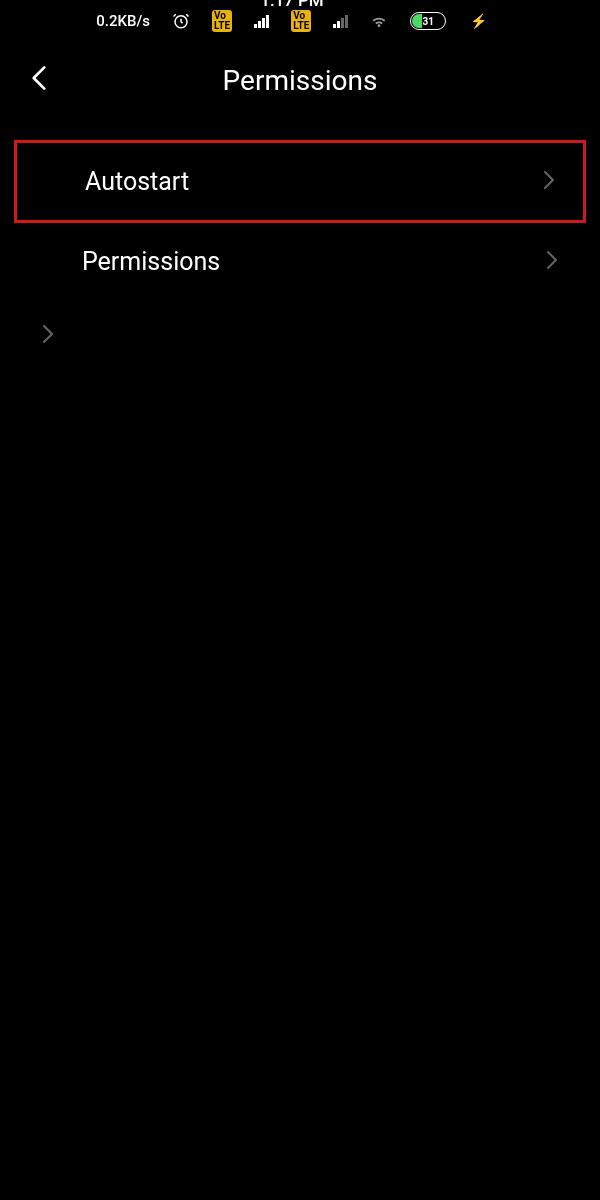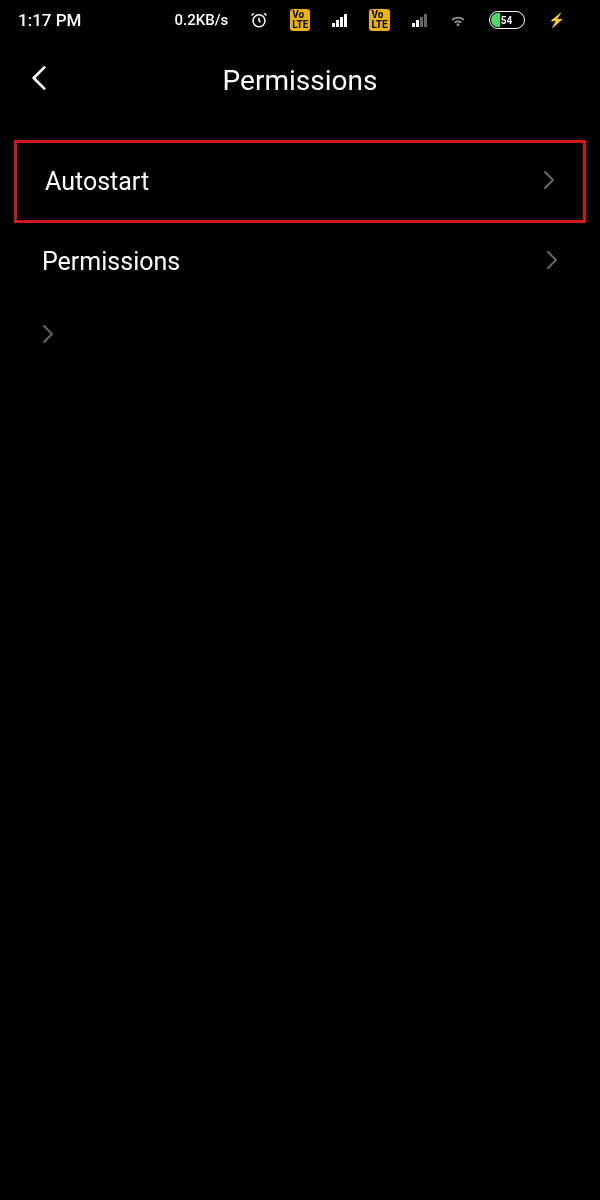--- a/index.html
+++ b/index.html
@@ -10,26 +10,27 @@
     body {
       width: 600px;
       height: 1200px;
       background: #000;
       color: #fff;
       font-family: -apple-system, BlinkMacSystemFont, "Segoe UI", Roboto, sans-serif;
       overflow: hidden;
     }
     .status-bar {
       display: flex;
-      justify-content: space-between;
+      justify-content: flex-end;
       align-items: center;
       padding: 8px 34px 8px 18px;
       height: 40px;
       font-size: 17px;
       font-weight: 500;
+      flex-direction: column;
     }
     .status-left {
       display: flex;
       align-items: center;
     }
     .status-right {
       display: flex;
       align-items: center;
       gap: 22px;
     }
@@ -136,20 +137,21 @@
     }
     .settings-item.highlighted {
       border: 3px solid #d01818;
       margin: 0 14px;
       padding: 24px 28px;
     }
     .settings-item-label {
       font-size: 25px;
       font-weight: 400;
       color: #fff;
+      margin-left: 40px;
     }
     .chevron-right svg {
       width: 12px;
       height: 20px;
     }
     .alarm-icon svg {
       width: 18px;
       height: 18px;
     }
   </style>
@@ -184,21 +186,21 @@
         <span></span>
         <span></span>
     </span>
     <span class="icon-small wifi-icon">
       <svg viewBox="0 0 24 24" fill="#fff">
         <path d="M12 20c1 0 1.8-.8 1.8-1.8s-.8-1.8-1.8-1.8-1.8.8-1.8 1.8.8 1.8 1.8 1.8zm-5-5.5c1.3-1.3 3-2 5-2s3.7.7 5 2l-1.7 1.7c-.9-.9-2-1.3-3.3-1.3s-2.4.4-3.3 1.3L7 14.5zm-3.5-3.5c2.3-2.3 5.3-3.5 8.5-3.5s6.2 1.2 8.5 3.5l-1.7 1.7C17 10.9 14.6 10 12 10s-5 .9-6.8 2.7L3.5 11z" opacity="0.6"></path>
       </svg>
     </span>
     <span class="battery">
       <span class="battery-fill"></span>
-      <span class="battery-text">54</span>
+      <span class="battery-text">31</span>
     </span>
     <span class="bolt">⚡</span>
   </div>
 </div>
 
 <div class="header">
   <div class="back-button">
     <svg viewBox="0 0 24 36" fill="none" stroke="#fff" stroke-width="3" stroke-linecap="round" stroke-linejoin="round">
       <polyline points="18,6 6,18 18,30"></polyline>
     </svg>

